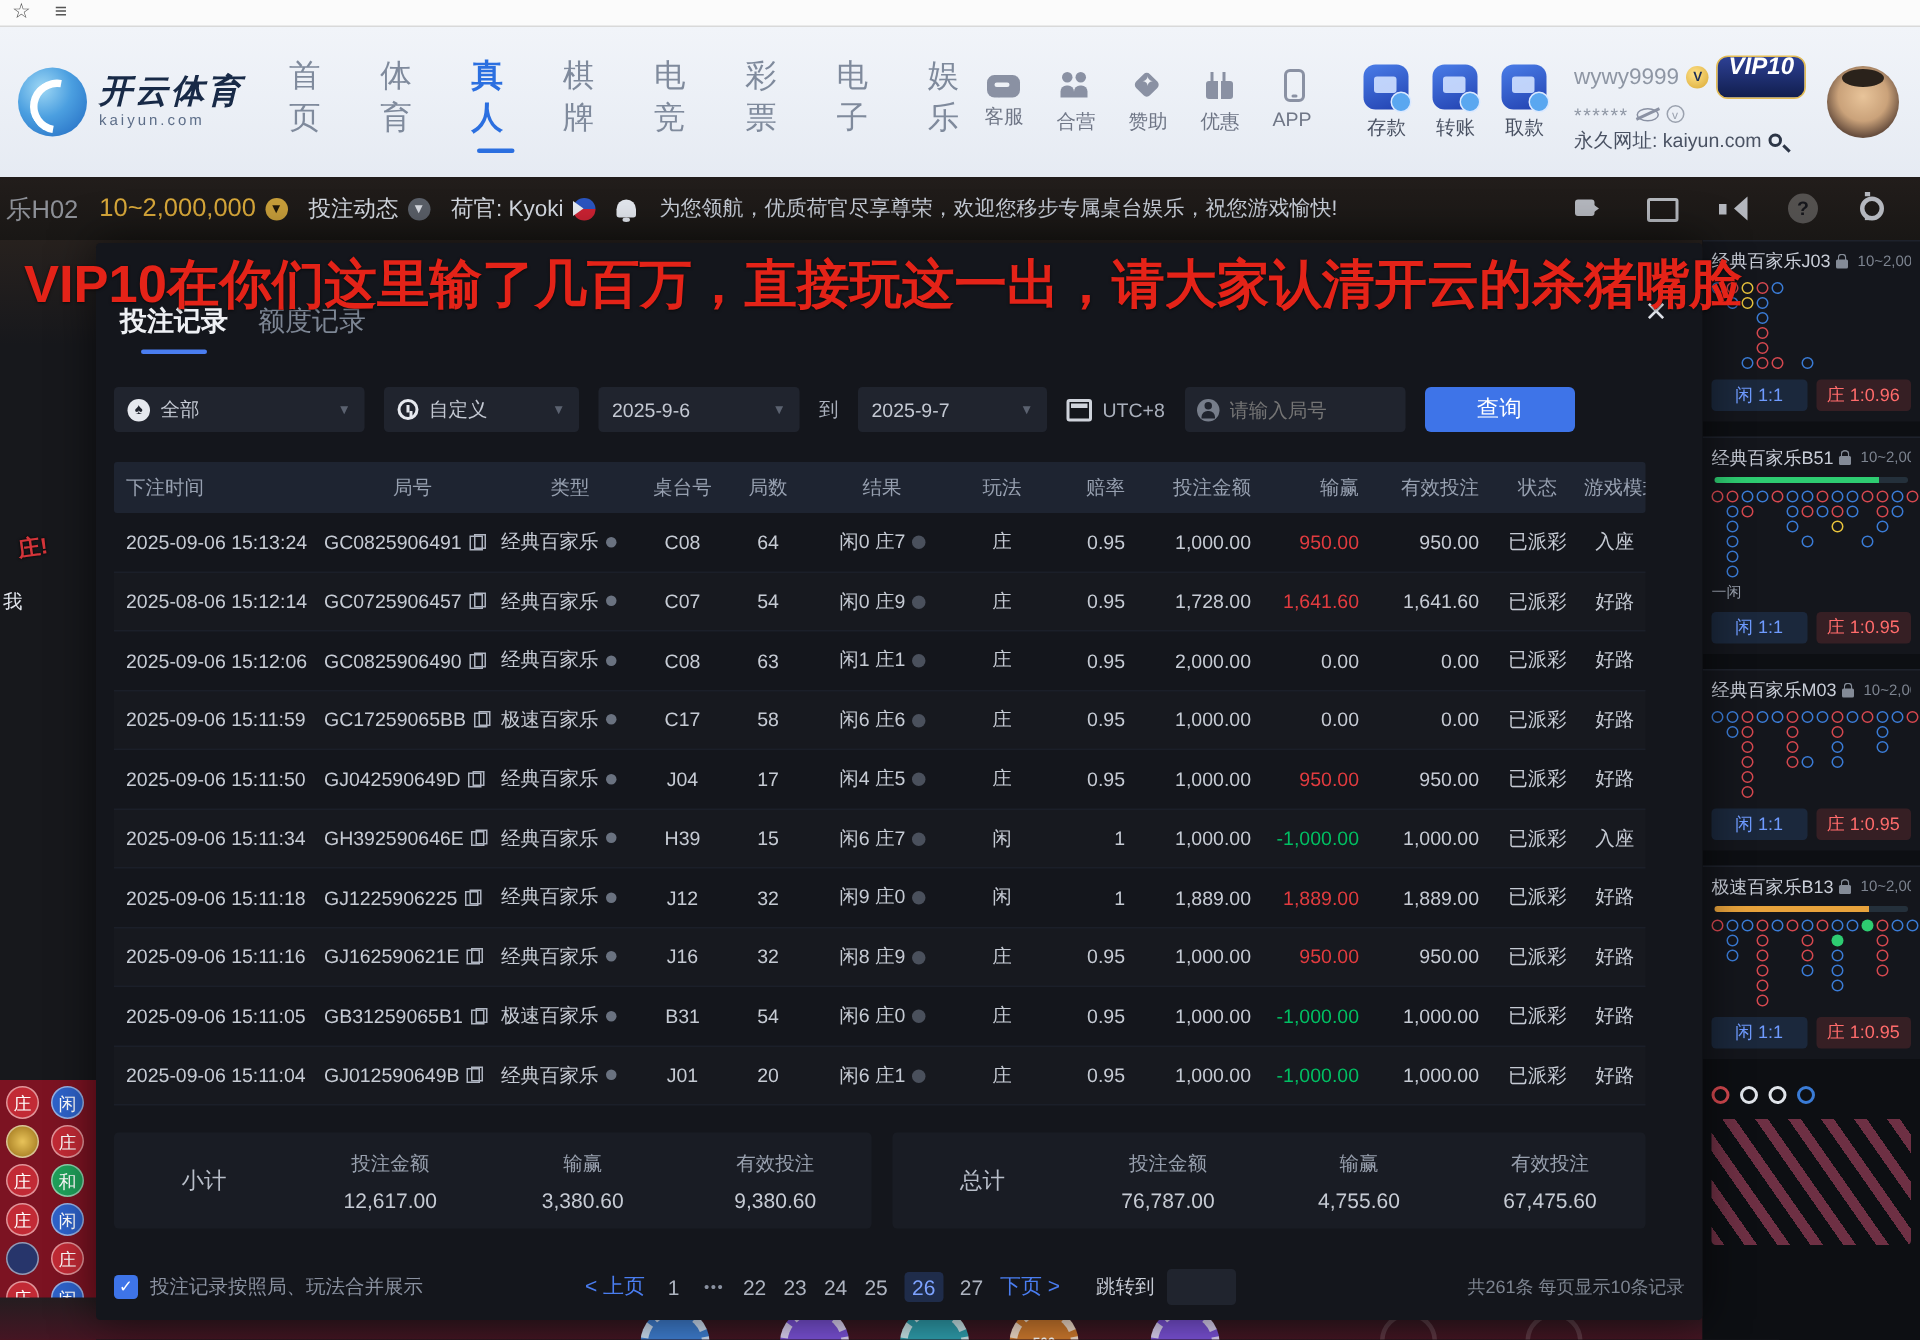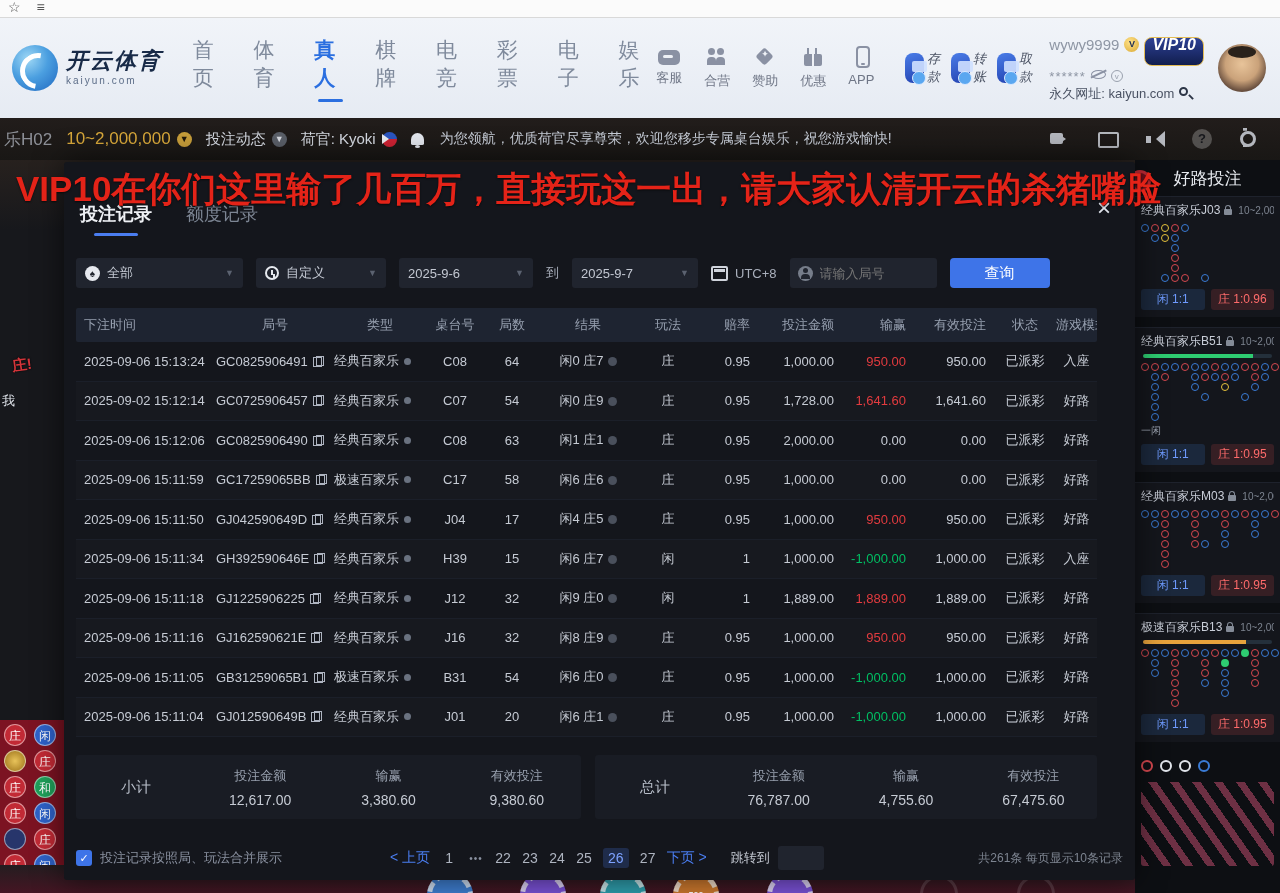--- a/index.html
+++ b/index.html
@@ -37,28 +37,28 @@
   .qi-people::after{content:"";position:absolute;left:1px;top:11px;width:9px;height:8px;border-radius:4px 4px 0 0;
     background:#8a91a3;box-shadow:9px 0 0 #8a91a3;}
   .qi-diamond::before{content:"";position:absolute;left:4px;top:4px;width:13px;height:13px;background:#8a91a3;
     border-radius:3px;transform:rotate(45deg);}
   .qi-diamond::after{content:"✦";position:absolute;left:7px;top:3px;font-size:9px;color:#eef1f6;}
   .qi-gift::before{content:"";position:absolute;left:2px;top:8px;width:18px;height:12px;background:#8a91a3;border-radius:2px;}
   .qi-gift::after{content:"";position:absolute;left:10px;top:3px;width:2px;height:17px;background:#eef1f6;
     box-shadow:-5px -1px 0 -0px #8a91a3,3px -1px 0 0 #8a91a3;}
   .qi-phone{border:2px solid #8a91a3;border-radius:4px;width:14px;height:22px;margin-left:4px;}
   .qi-phone::after{content:"";position:absolute;left:3px;bottom:1px;width:4px;height:2px;background:#8a91a3;border-radius:1px;}
-  .wa{display:flex;flex-direction:row;align-items:center;gap:3px;width:38px;cursor:pointer;font-style:italic;}
+  .wa{display:flex;flex-direction:column;align-items:center;gap:3px;width:38px;cursor:pointer;}
   .wi{width:30px;height:30px;border-radius:8px;background:linear-gradient(160deg,#4a7de8 0%,#2647b5 90%);position:relative;}
   .wi::before{content:"";position:absolute;left:7px;top:8px;width:15px;height:11px;border-radius:2px;background:#cfe0ff;opacity:.9;}
   .wi::after{content:"";position:absolute;right:-2px;bottom:-2px;width:12px;height:12px;border-radius:50%;
     background:#5aa7f0;border:1px solid #dbe9ff;}
   .wa-l{font-size:13px;color:#4a5263;}
   #user-block{display:flex;flex-direction:column;gap:4px;line-height:1;}
-  .u-row{display:flex;align-items:flex-start;gap:5px;}
+  .u-row{display:flex;align-items:center;gap:5px;}
   .u-name{font-size:15px;color:#8e96a4;}
   .medal{width:15px;height:15px;border-radius:50%;background:radial-gradient(circle at 40% 35%,#ffe28a,#d9a832);
     color:#1c2d55;font-size:9px;font-weight:bold;text-align:center;line-height:15px;}
   .vip-pill{height:29px;line-height:13px;padding:0 7px;border-radius:8px;border:1px solid #e3bc54;
     background:linear-gradient(180deg,#2d4094,#111e4e);color:#fff;font-size:16px;font-weight:bold;font-style:italic;}
   .u-pass{font-size:13px;color:#8e96a4;letter-spacing:1px;}
   .eye-off{width:15px;height:9px;border:1.5px solid #8a91a3;border-radius:50%;position:relative;}
   .eye-off::after{content:"";position:absolute;left:-2px;top:2px;width:17px;height:1.5px;background:#8a91a3;transform:rotate(-25deg);}
   .v-circ{width:12px;height:12px;border-radius:50%;border:1.5px solid #9aa1ae;color:#9aa1ae;font-size:8px;
     text-align:center;line-height:12px;}
@@ -113,21 +113,21 @@
   
   #chips-strip{position:absolute;left:0;top:705px;width:1135px;height:28px;
     background:linear-gradient(180deg,#241d20 0%,#451523 100%);overflow:hidden;}
   .chip{position:absolute;top:7px;width:46px;height:46px;border-radius:50%;border:5px dashed rgba(255,255,255,.75);
     color:#fff;font-size:9px;font-weight:bold;text-align:center;line-height:36px;}
   .ghost{position:absolute;top:10px;width:38px;height:38px;border-radius:50%;border:3px solid rgba(255,255,255,.14);}
   
   #modal{position:absolute;left:64px;top:2px;width:1071px;height:718px;background:#14161c;border-radius:3px;
     z-index:10;box-shadow:0 0 30px rgba(0,0,0,.6);}
   #close-btn{position:absolute;right:24px;top:36px;color:#dfe3ea;font-size:24px;line-height:20px;cursor:pointer;}
-  #tabs{position:absolute;left:16px;top:40px;display:flex;gap:34px;}
+  #tabs{position:absolute;left:16px;top:40px;display:flex;gap:20px;}
   .tab{font-size:18px;color:#7d8694;cursor:pointer;padding-bottom:10px;position:relative;}
   .tab.on{color:#eef0f4;font-weight:bold;}
   .tab.on::after{content:"";position:absolute;left:14px;right:14px;bottom:0;height:3px;border-radius:2px;background:#4a7df0;}
   
   #filters{position:absolute;left:12px;top:96px;display:flex;align-items:center;gap:13px;height:30px;}
   .sel{height:30px;background:#20242e;border-radius:3px;display:flex;align-items:center;gap:7px;padding:0 9px;
     color:#c3c8d2;font-size:13px;cursor:pointer;}
   .sel .arrow{margin-left:auto;color:#5b6270;font-size:9px;}
   .ic-circle{width:15px;height:15px;border-radius:50%;background:#e6e9ef;color:#20242e;font-size:10px;
     text-align:center;line-height:15px;flex:0 0 auto;}
@@ -423,21 +423,21 @@
             <div class="td c5">闲0 庄7<span class="rdot"></span></div>
             <div class="td c6">庄</div>
             <div class="td c7">0.95</div>
             <div class="td c8">1,000.00</div>
             <div class="td c9 red">950.00</div>
             <div class="td c10">950.00</div>
             <div class="td c11">已派彩</div>
             <div class="td c12">入座</div>
           </div>
           <div class="t-row t-grid">
-            <div class="td c0">2025-09-02 15:12:14</div>
+            <div class="td c0">2025-08-06 15:12:14</div>
             <div class="td c1">
               <span>GC0725906457</span>
               <span class="copy-ic"></span>
             </div>
             <div class="td c2">
               <span>经典百家乐</span>
               <span class="dot"></span>
             </div>
             <div class="td c3">C07</div>
             <div class="td c4">54</div>
@@ -668,21 +668,20 @@
           <span class="pg-next">下页 &gt;</span>
         </div>
       <span id="jump-label">跳转到</span>
       <input id="jump-input" style="">
       <span id="records-label">共261条 每页显示10条记录</span>
     </div>
   </div>
 </div>
 
 <div id="sidebar">
-  <div id="sb-title">好路投注</div>
   <div id="sb-cards">
   <div class="card">
     <div class="card-h">
           <span>经典百家乐J03</span>
       <span class="lock-ic"></span>
       <span class="card-limit">10~2,000,0</span>
         </div>
 
     <div class="road">
           <i class="d d-b"></i>

